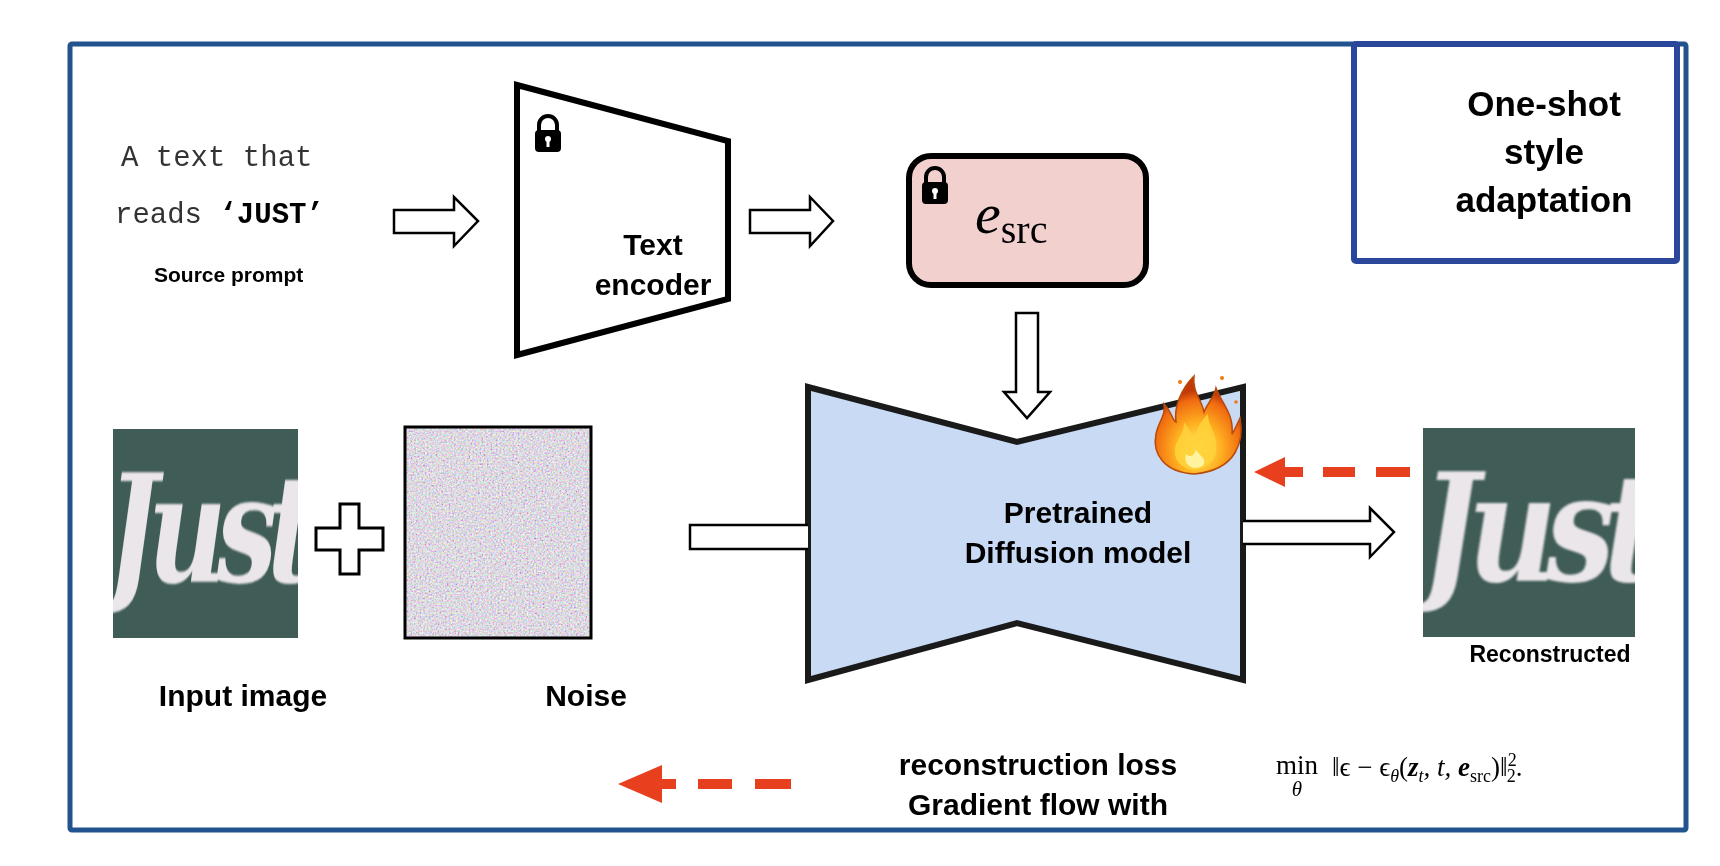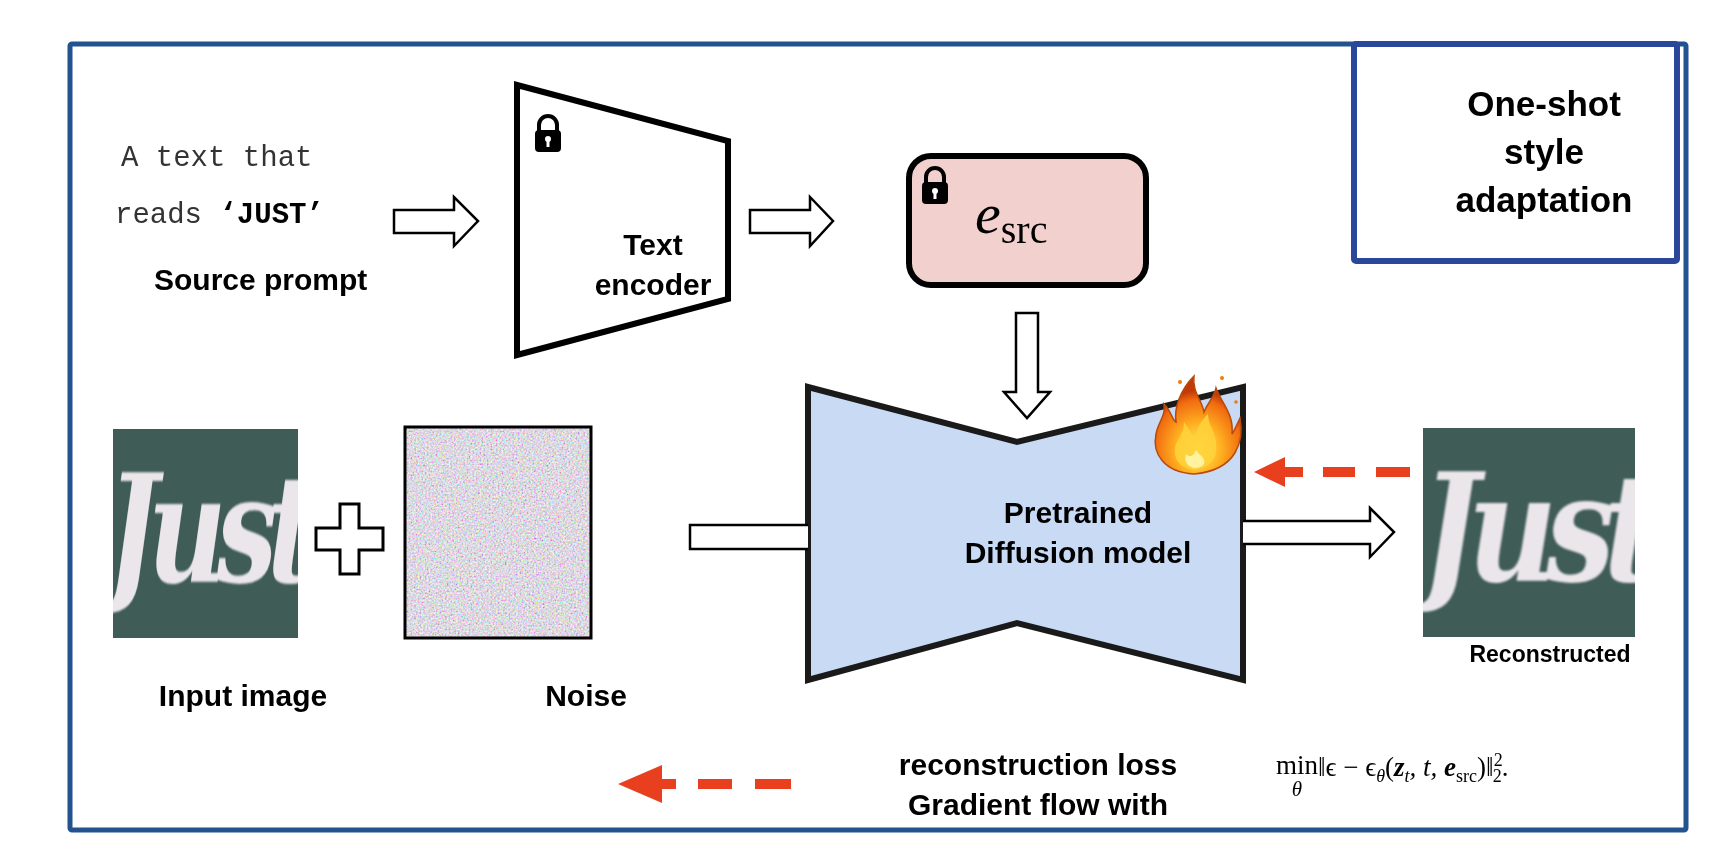--- a/index.html
+++ b/index.html
@@ -5,21 +5,21 @@
   html, body { margin: 0; padding: 0; background: #ffffff; }
   body { width: 1720px; height: 866px; position: relative; overflow: hidden; font-family: "Liberation Sans", sans-serif; }
   #diagram { position: absolute; left: 0; top: 0; }
   .lbl { position: absolute; font-family: "Liberation Sans", sans-serif; font-weight: bold; color: #000; text-align: center; white-space: nowrap; padding-left: 28px; }
   .mono { position: absolute; font-family: "Liberation Mono", monospace; color: #333; font-size: 29px; white-space: nowrap; }
   .mono b { color: #000; }
   .math { position: absolute; font-family: "Liberation Serif", serif; color: #000; white-space: nowrap; }
   .esrc { font-family: "Liberation Serif", serif; font-style: italic; font-size: 58px; }
   .esrc sub { font-style: normal; font-size: 40px; vertical-align: -10px; }
   .formula { font-size: 27px; }
-  .formula .minop { display: inline-block; text-align: center; vertical-align: top; }
+  .formula .minop { display: inline-block; text-align: center; vertical-align: top; margin-right: 14px; }
   .formula .minop .theta { display: block; font-style: italic; font-size: 21px; line-height: 16px; }
   .formula i { font-style: italic; }
   .formula b.bi { font-style: italic; font-weight: bold; }
   .formula sub { font-size: 18px; }
   .formula sup { font-size: 18px; }
 </style>
 </head>
 <body>
 
 <svg id="diagram" width="1720" height="866" viewBox="0 0 1720 866">
@@ -106,21 +106,21 @@
   <g>
     <polygon points="618,784 662,765 662,803" fill="#e8401f"></polygon>
     <rect x="662" y="779" width="14" height="10" fill="#e8401f"></rect>
     <rect x="698" y="779" width="34" height="10" fill="#e8401f"></rect>
     <rect x="755" y="779" width="36" height="10" fill="#e8401f"></rect>
   </g>
 </svg>
 
 <div class="mono" style="left:121px; top:142px;">A text that</div>
 <div class="mono" style="left:115px; top:199px;"><span>reads </span><b>‘JUST’</b></div>
-<div class="lbl" style="left:126px; top:263px; font-size:30px;">Source prompt</div>
+<div class="lbl" style="left:126px; top:263px; font-size:21px;">Source prompt</div>
 
 <div class="lbl" style="left:540px; top:180px; width:170px; font-size:30px; line-height:40px;margin-top:45px;">
   <div>Text</div>
   <div>encoder</div>
 </div>
 
 <div class="math esrc" style="left:975px; top:180px;"><span>e</span><sub>src</sub></div>
 
 <div class="lbl" style="left:1357px; top:80px; width:318px; font-size:35px; line-height:48px;">
   <div>One-shot</div>

